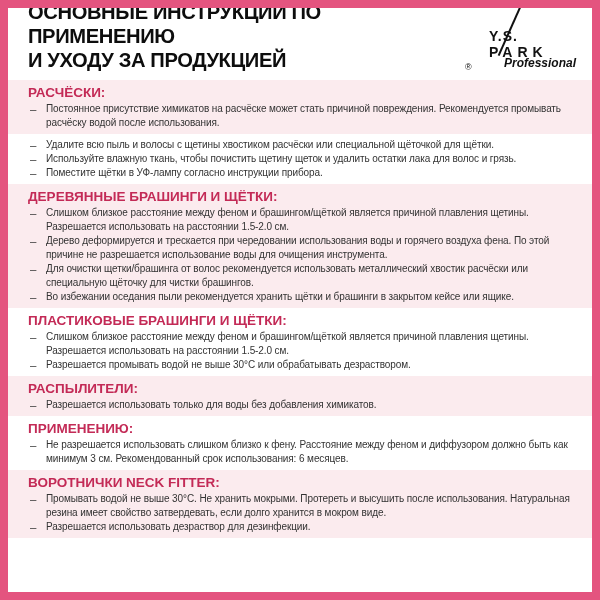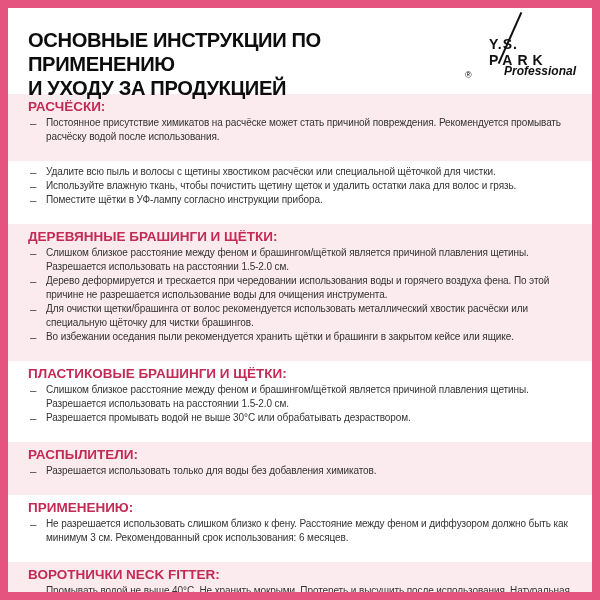--- a/index.html
+++ b/index.html
@@ -14,23 +14,23 @@
     height: 600px;
     border: 8px solid #e4547f;
     background: #ffffff;
     overflow: hidden;
     position: relative;
   }
   
   .header {
     display: flex;
     justify-content: space-between;
-    align-items: flex-start;
+    align-items: flex-end;
     padding: 14px 14px 8px 20px;
-    height: 86px;
+    height: 72px;
     box-sizing: border-box;
     background: #ffffff;
   }
   .page-title {
     margin: 6px 0 0 0;
     font-size: 21px;
     line-height: 24px;
     font-weight: 700;
     letter-spacing: -0.4px;
     color: #0d0d0d;
@@ -79,21 +79,21 @@
   .logo-reg {
     position: absolute;
     left: -8px;
     bottom: 0;
     font-size: 9px;
     font-weight: 400;
   }
   
   .sections { width: 100%; }
   .section {
-    padding: 4px 16px 17px 20px;
+    padding: 4px 16px 4px 20px;
     background: #ffffff;
   }
   .section.pink { background: #fbebee; }
   .sec-heading {
     margin: 0 0 1px 0;
     font-size: 13.5px;
     line-height: 17px;
     font-weight: 700;
     color: #c32a56;
   }
@@ -140,21 +140,21 @@
       <section class="section pink">
         <h2 class="sec-heading">РАСЧЁСКИ:</h2>
         <div class="bullet">
           <span class="dash">–</span>
           <span class="btext">Постоянное присутствие химикатов на расчёске может стать причиной повреждения. Рекомендуется промывать расчёску водой после использования.</span>
         </div>
       </section>
       <section class="section">
         <div class="bullet">
           <span class="dash">–</span>
-          <span class="btext">Удалите всю пыль и волосы с щетины хвостиком расчёски или специальной щёточкой для чистки.</span>
+          <span class="btext">Удалите всю пыль и волосы с щетины хвостиком расчёски или специальной щёточкой для щётки.</span>
         </div>
         <div class="bullet">
           <span class="dash">–</span>
           <span class="btext">Используйте влажную ткань, чтобы почистить щетину щеток и удалить остатки лака для волос и грязь.</span>
         </div>
         <div class="bullet">
           <span class="dash">–</span>
           <span class="btext">Поместите щётки в УФ-лампу согласно инструкции прибора.</span>
         </div>
       </section>
@@ -199,21 +199,21 @@
         <h2 class="sec-heading">ПРИМЕНЕНИЮ:</h2>
         <div class="bullet">
           <span class="dash">–</span>
           <span class="btext">Не разрешается использовать слишком близко к фену. Расстояние между феном и диффузором должно быть как минимум 3 см. Рекомендованный срок использования: 6 месяцев.</span>
         </div>
       </section>
       <section class="section pink">
         <h2 class="sec-heading">ВОРОТНИЧКИ NECK FITTER:</h2>
         <div class="bullet">
           <span class="dash">–</span>
-          <span class="btext">Промывать водой не выше 40°C. Не хранить мокрыми. Протереть и высушить после использования. Натуральная резина имеет свойство затвердевать, если долго хранится в мокром виде.</span>
+          <span class="btext">Промывать водой не выше 30°C. Не хранить мокрыми. Протереть и высушить после использования. Натуральная резина имеет свойство затвердевать, если долго хранится в мокром виде.</span>
         </div>
         <div class="bullet">
           <span class="dash">–</span>
           <span class="btext">Разрешается использовать дезраствор для дезинфекции.</span>
         </div>
       </section>
     </div>
 
 </div>
 

